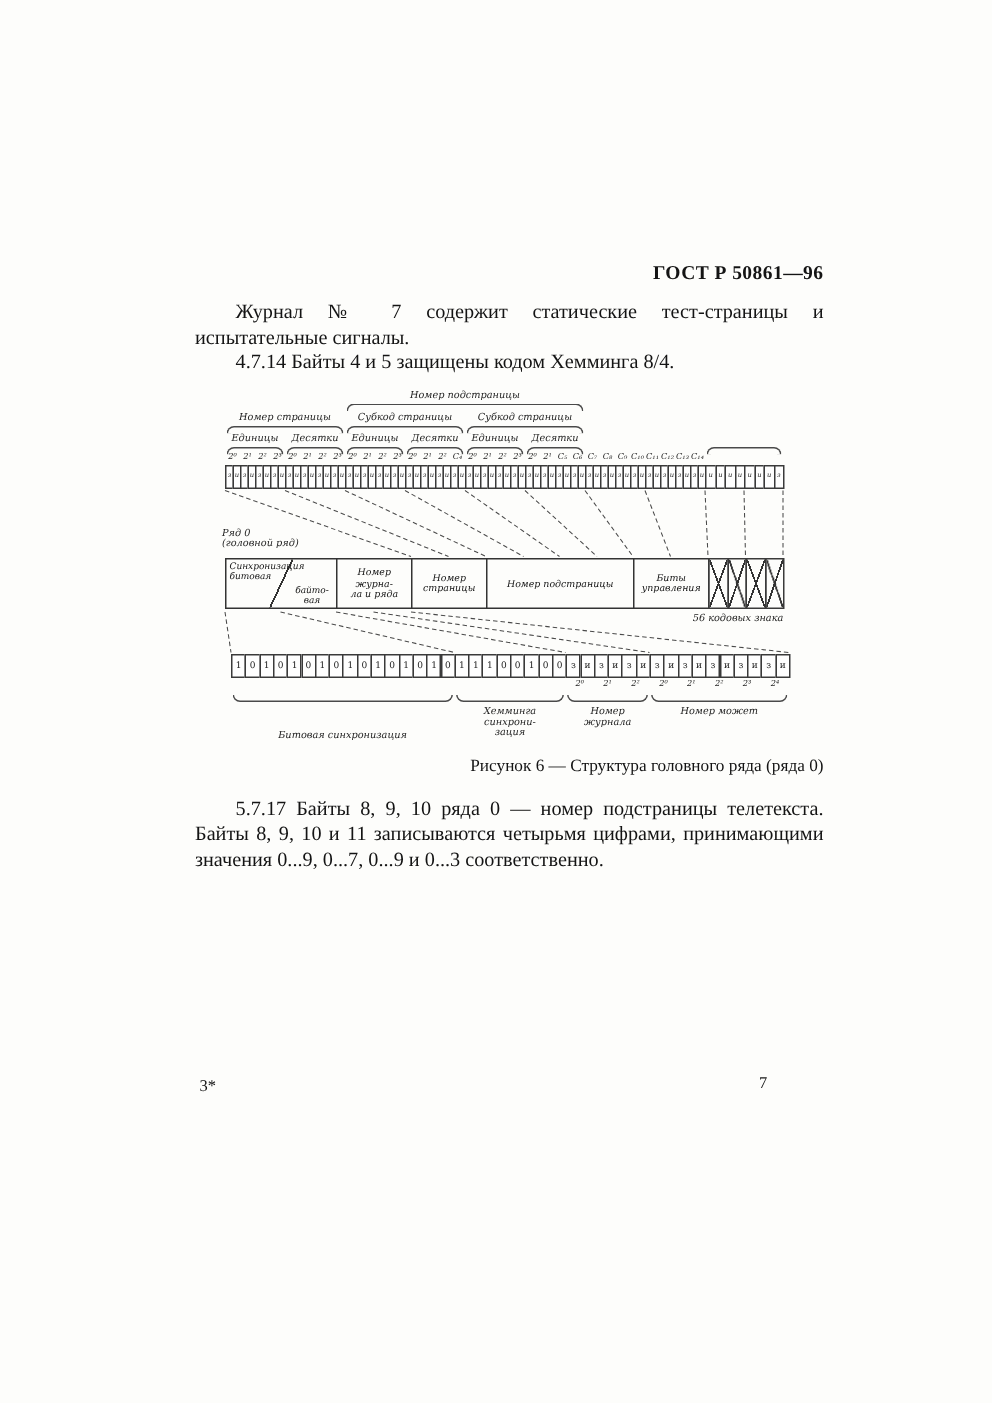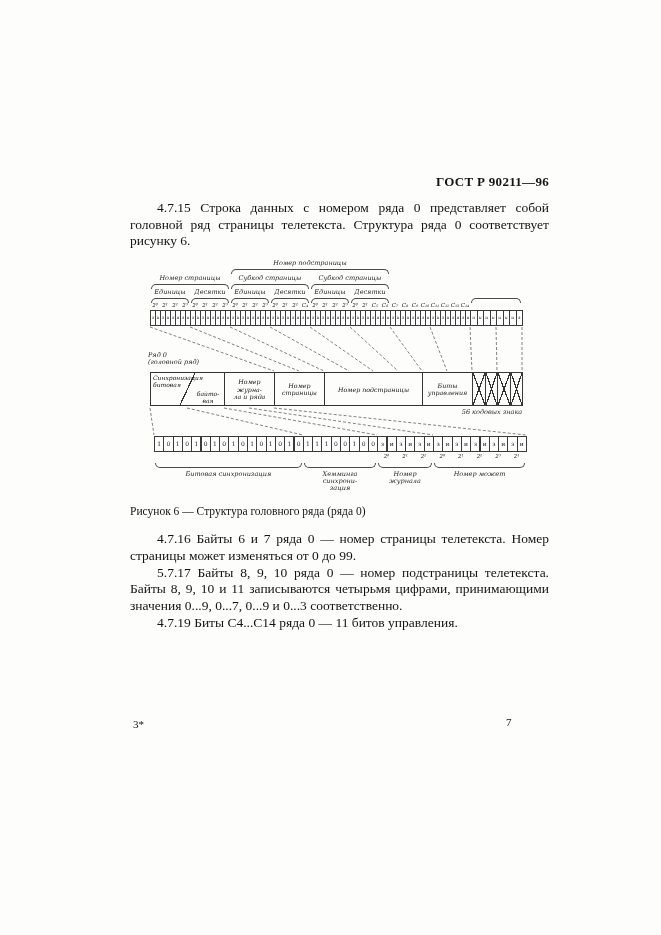--- a/index.html
+++ b/index.html
@@ -50,30 +50,31 @@
       transparent calc(50% - .6px),#333 calc(50% - .6px),
       #333 calc(50% + .6px),transparent calc(50% + .6px));
   }
   .dlab{position:absolute;font-size:6px;line-height:1.1;white-space:pre-line;}
   .xcell{
     background:
       linear-gradient(to top right,transparent calc(50% - .6px),#333 calc(50% - .6px),#333 calc(50% + .6px),transparent calc(50% + .6px)),
       linear-gradient(to bottom right,transparent calc(50% - .6px),#333 calc(50% - .6px),#333 calc(50% + .6px),transparent calc(50% + .6px));
   }
   .fig-note{text-align:center;font-size:11px;margin:4px 0 6px 0;}
-  .fig-caption{text-align:left;font-size:11.5px;margin:10px 0 14px 0;}
+  .fig-caption{text-align:right;font-size:11.5px;margin:10px 0 14px 0;}
   .footer-mark{position:absolute;font-size:11px;}
 </style>
 </head>
 <body>
 
 <div class="page">
-  <div class="gost-header">ГОСТ Р 90211—96</div>
-
-  <p class="body">4.7.15 Строка данных с номером ряда 0 представляет собой головной ряд страницы телетекста. Структура ряда 0 соответствует рисунку 6.</p>
+  <div class="gost-header">ГОСТ Р 50861—96</div>
+
+  <p class="body">Журнал № 7 содержит статические тест-страницы и испытательные сигналы.</p>
+  <p class="body">4.7.14 Байты 4 и 5 защищены кодом Хемминга 8/4.</p>
 
   <div class="fig-wrap" id="fig">
       <div class="plab" style="left: 20px; top: 43px; width: 10px;">2⁰</div>
       <div class="cell" style="left: 20px; top: 50px; width: 6px;">з</div>
       <div class="cell" style="left: 25px; top: 50px; width: 6px;">и</div>
       <div class="plab" style="left: 30px; top: 43px; width: 10px;">2¹</div>
       <div class="cell" style="left: 30px; top: 50px; width: 6px;">з</div>
       <div class="cell" style="left: 35px; top: 50px; width: 6px;">и</div>
       <div class="plab" style="left: 40px; top: 43px; width: 10px;">2²</div>
       <div class="cell" style="left: 40px; top: 50px; width: 6px;">з</div>
@@ -248,21 +249,21 @@
       <div class="cell bcell" style="left: 312.3px; top: 176px; width: 10.3px;">и</div>
       <div class="cell bcell" style="left: 321.6px; top: 176px; width: 10.3px;">з</div>
       <div class="cell bcell" style="left: 330.9px; top: 176px; width: 10.3px;">и</div>
       <div class="cell bcell" style="left: 340.2px; top: 176px; width: 10.3px;">з</div>
       <div class="cell bcell" style="left: 349.5px; top: 176px; width: 10.3px;">и</div>
       <div class="cell bcell" style="left: 358.8px; top: 176px; width: 10.3px;">з</div>
       <div class="cell bcell" style="left: 368.1px; top: 176px; width: 10.3px;">и</div>
       <div class="cell bcell" style="left: 377.4px; top: 176px; width: 10.3px;">з</div>
       <div class="cell bcell" style="left: 386.7px; top: 176px; width: 10.3px;">и</div>
       <div class="brace down" style="left: 25px; top: 203px; width: 146.8px;"></div>
-      <div class="flab" style="left: 18px; top: 211px; width: 160.8px;">Битовая синхронизация</div>
+      <div class="flab" style="left: 18px; top: 227px; width: 160.8px;">Битовая синхронизация</div>
       <div class="brace down" style="left: 173.8px; top: 203px; width: 72.4px;"></div>
       <div class="flab" style="left: 166.8px; top: 211px; width: 86.4px;">Хемминга
 синхрони-
 зация</div>
       <div class="plab" style="left: 247.2px; top: 194px; width: 18.6px;">2⁰</div>
       <div class="plab" style="left: 265.8px; top: 194px; width: 18.6px;">2¹</div>
       <div class="plab" style="left: 284.4px; top: 194px; width: 18.6px;">2²</div>
       <div class="brace down" style="left: 248.2px; top: 203px; width: 53.8px;"></div>
       <div class="flab" style="left: 241.2px; top: 211px; width: 67.8px;">Номер
 журнала</div>
@@ -288,19 +289,17 @@
         <line x1="20" y1="148" x2="24" y2="175" stroke="#4a4a4a" stroke-width="0.7" stroke-dasharray="3 2"></line>
         <line x1="57" y1="148" x2="173" y2="175" stroke="#4a4a4a" stroke-width="0.7" stroke-dasharray="3 2"></line>
         <line x1="94" y1="148" x2="247" y2="175" stroke="#4a4a4a" stroke-width="0.7" stroke-dasharray="3 2"></line>
         <line x1="119" y1="148" x2="303" y2="175" stroke="#4a4a4a" stroke-width="0.7" stroke-dasharray="3 2"></line>
         <line x1="144" y1="148" x2="396" y2="175" stroke="#4a4a4a" stroke-width="0.7" stroke-dasharray="3 2"></line>
       </svg>
     </div>
 
   <div class="fig-caption">Рисунок 6 — Структура головного ряда (ряда 0)</div>
 
-  <p class="body">4.7.16 Байты 6 и 7 ряда 0 — номер страницы телетекста. Номер страницы может изменяться от 0 до 99.</p>
   <p class="body">5.7.17 Байты 8, 9, 10 ряда 0 — номер подстраницы телетекста. Байты 8, 9, 10 и 11 записываются четырьмя цифрами, принимающими значения 0...9, 0...7, 0...9 и 0...3 соответственно.</p>
-  <p class="body">4.7.19 Биты С4...С14 ряда 0 — 11 битов управления.</p>
 </div>
 
 <span class="footer-mark" style="left:133px;top:718px;">3*</span>
 <span class="footer-mark" style="left:506px;top:716px;">7</span>
 
 </body></html>

